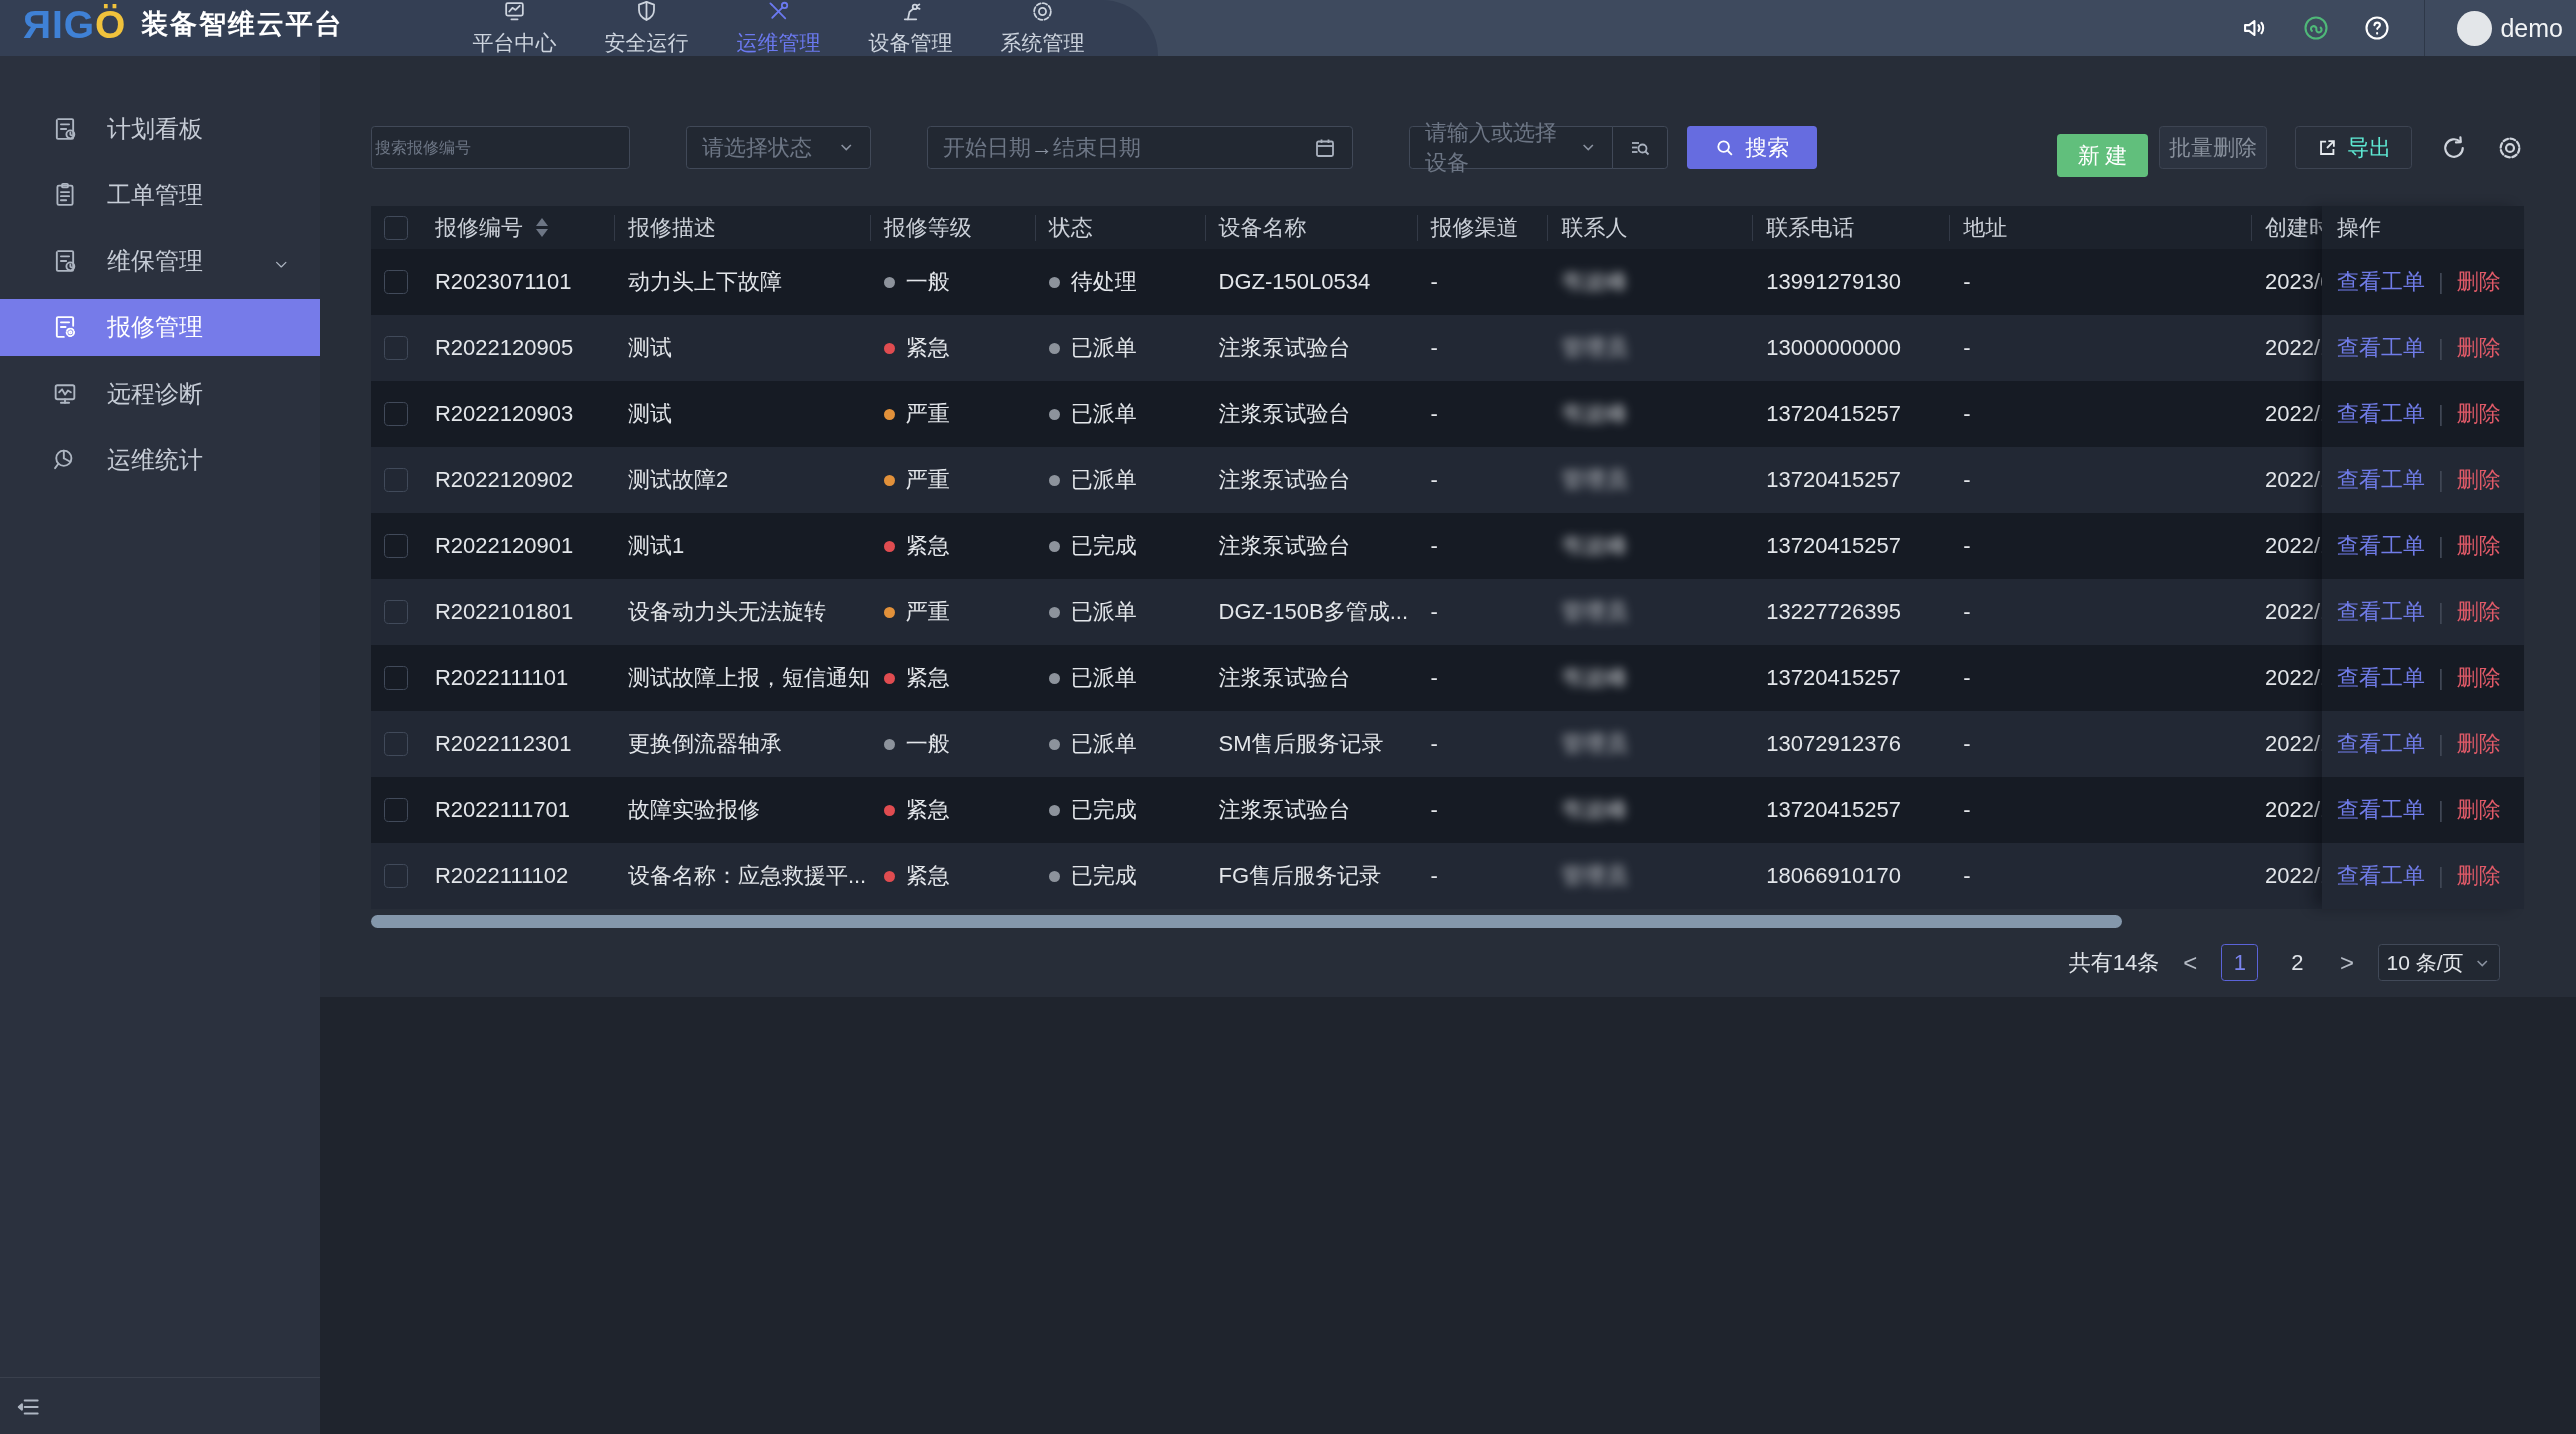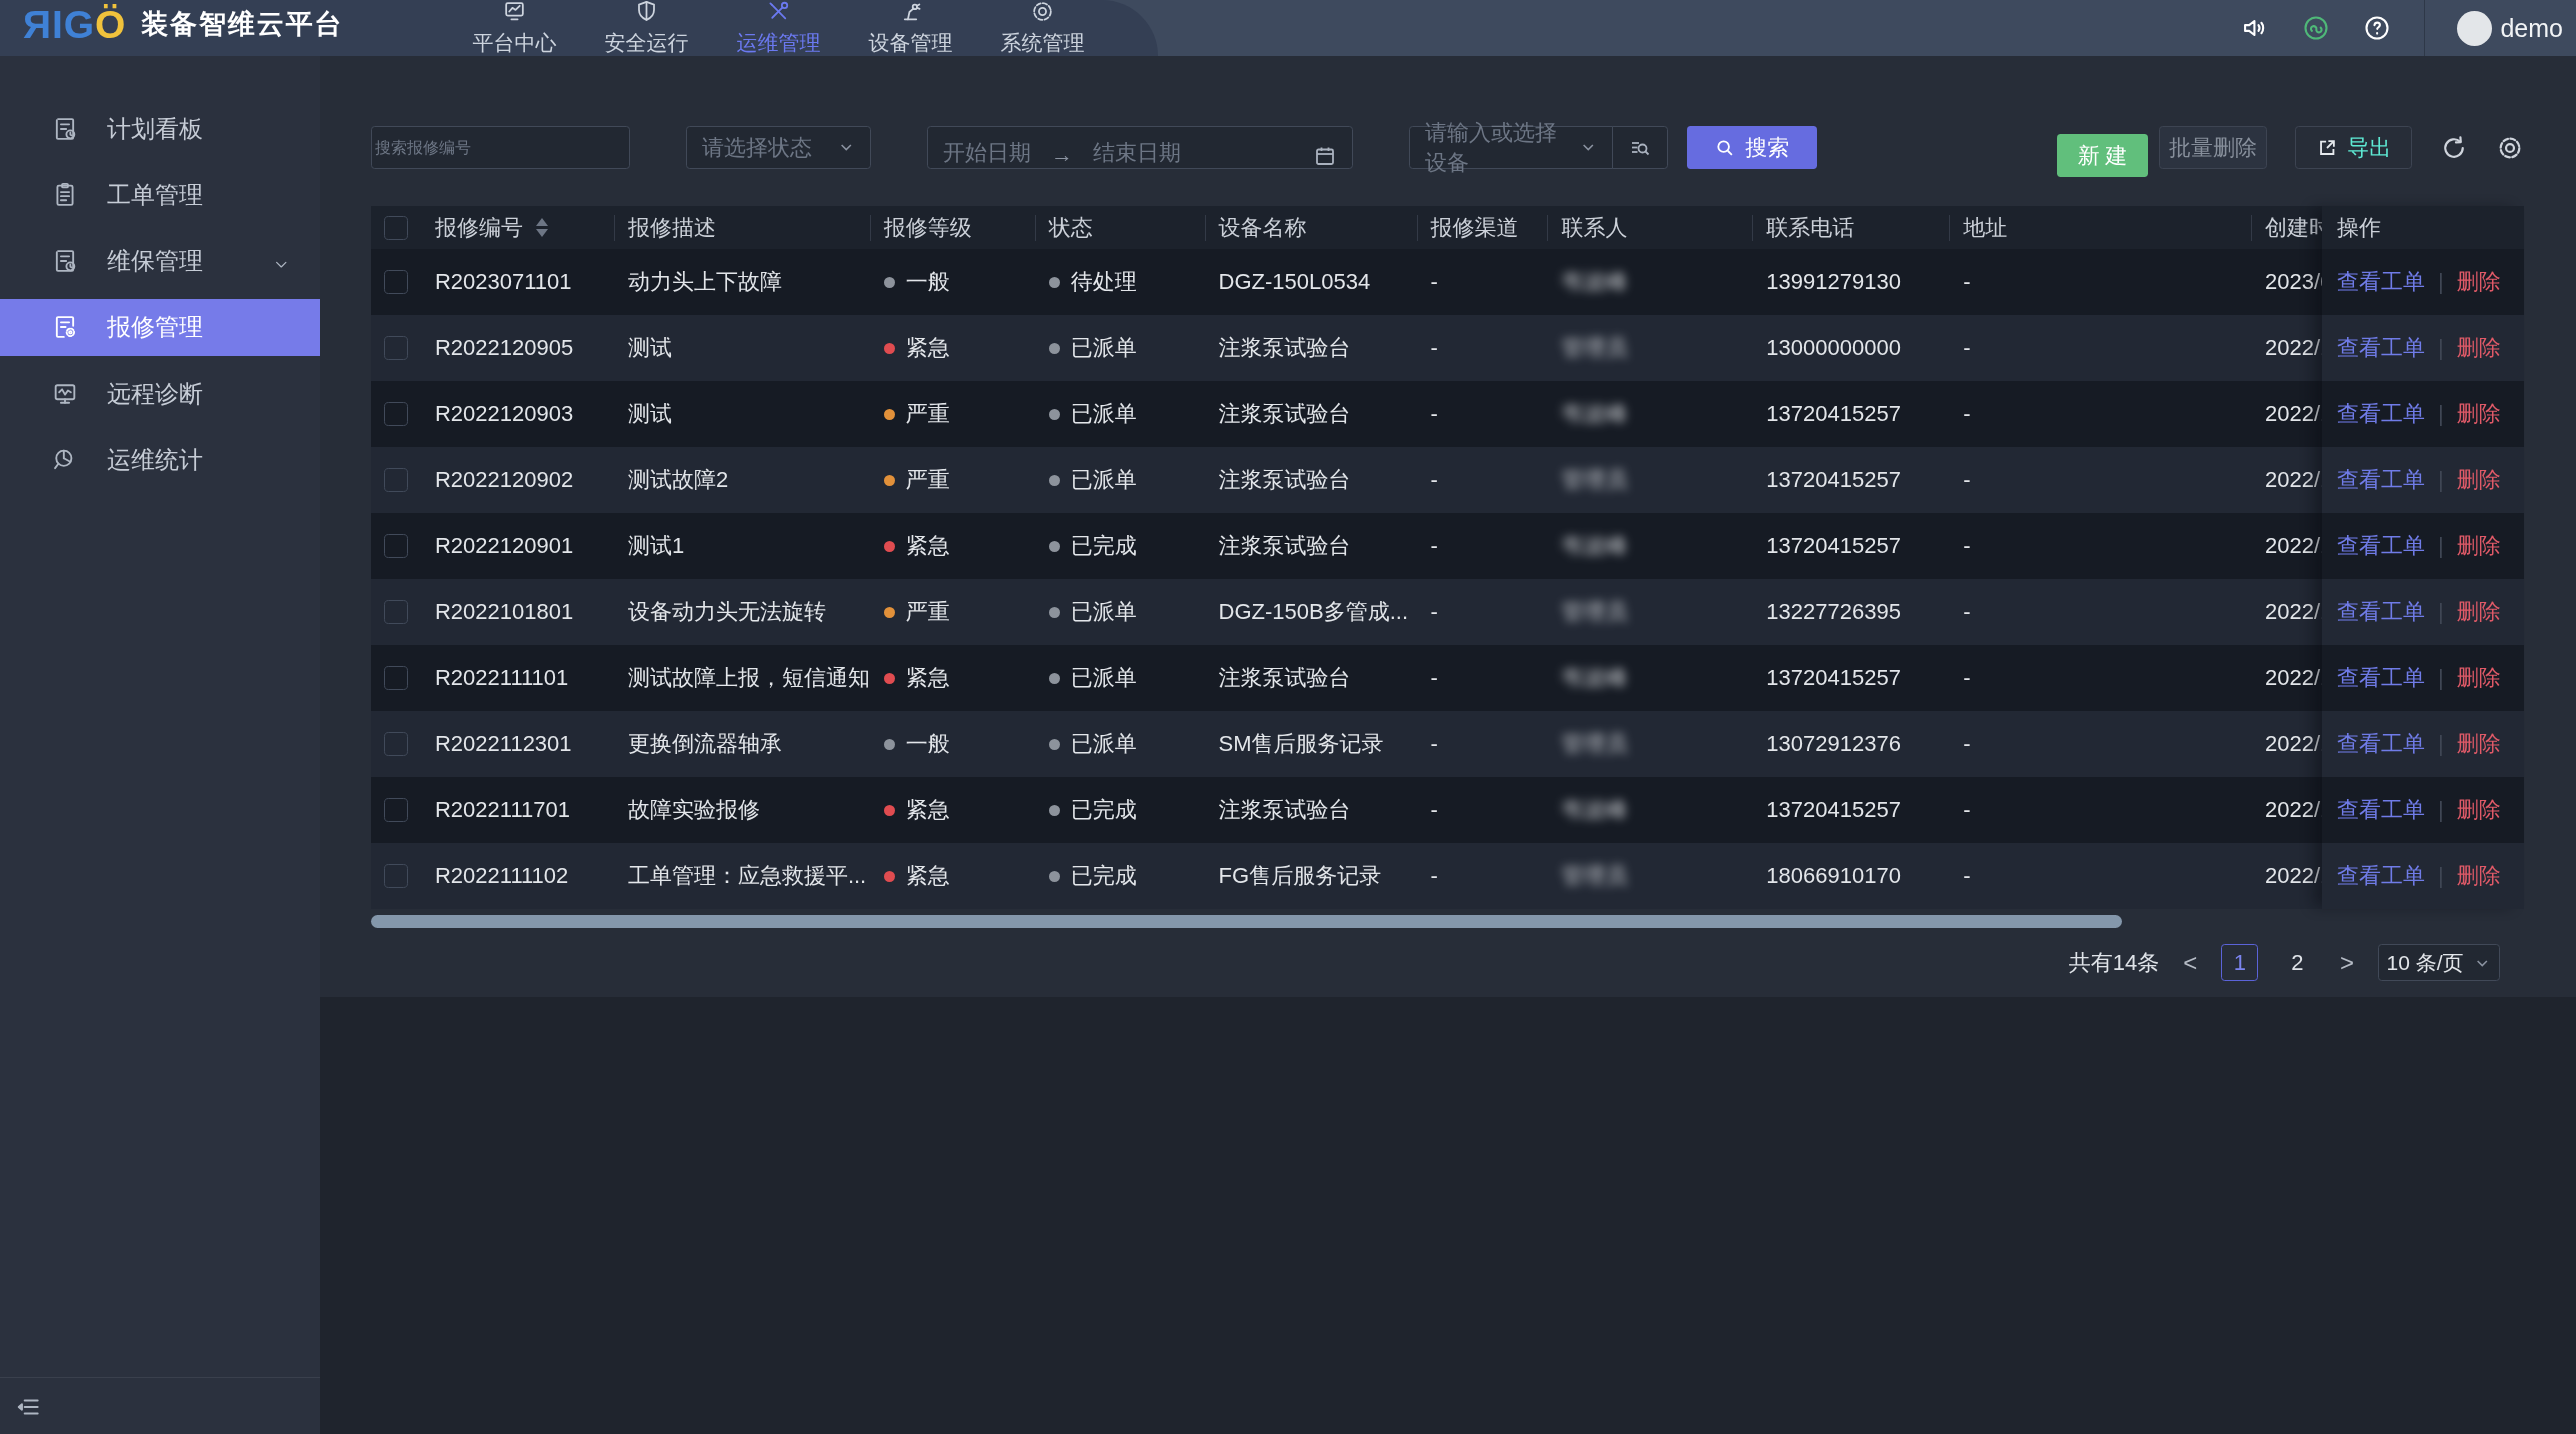--- a/index.html
+++ b/index.html
@@ -46,21 +46,21 @@
   .panel { width:2256px; height:941px; background:#272d38; padding:70px 52px 0 51px; }
 
   
   .filterbar { display:flex; align-items:center; height:43px; position:relative; }
   .f-input, .f-select, .f-daterange, .f-sq-btn, .pagesize-select { background:#222832; border:0.9px solid #414958; border-radius:3.7px; height:43px; color:#e3e6ea; }
   .f-input { width:259px; padding:0 3px; font-size:16px; }
   .f-input::placeholder { color:#6d7685; }
   .ph { color:#6d7685; font-size:22px; }
   .f-select { width:185px; margin-left:56px; display:flex; align-items:center; justify-content:space-between; padding:0 15px; cursor:pointer; }
   .f-select .chev svg, .pagesize-select .chev svg { width:18.5px; height:18.5px; stroke:#8b93a1; fill:none; stroke-width:2; display:block; }
-  .f-daterange { width:426px; margin-left:56px; display:flex; align-items:flex-end; padding:0 15px; gap:20px; cursor:pointer; }
+  .f-daterange { width:426px; margin-left:56px; display:flex; align-items:center; padding:0 15px; gap:0; cursor:pointer; }
   .f-daterange .arrow { color:#8b93a1; font-size:22px; }
   .f-daterange .cal { margin-left:auto; }
   .f-daterange .cal svg { width:24px; height:24px; stroke:#aab2bf; fill:none; stroke-width:1.8; display:block; }
   .f-select.device { margin-left:56px; width:204px; border-top-right-radius:0; border-bottom-right-radius:0; }
   .f-sq-btn { width:56px; margin-left:-0.9px; border-top-left-radius:0; border-bottom-left-radius:0; display:flex; align-items:center; justify-content:center; cursor:pointer; }
   .f-sq-btn svg { width:24px; height:24px; stroke:#aab2bf; fill:none; stroke-width:1.8; display:block; }
   .btn { height:43px; border-radius:3.7px; display:flex; align-items:center; justify-content:center; font-size:22px; cursor:pointer; border:0.9px solid transparent; }
   .btn svg { width:22px; height:22px; stroke:#fff; fill:none; stroke-width:2; display:block; margin-right:9.3px; }
   .btn-search { width:130px; margin-left:18.5px; background:#666ce0; color:#fff; }
   .f-right { position:absolute; right:0; display:flex; align-items:center; }
@@ -599,21 +599,21 @@
     <div class="td c8">13720415257</div>
     <div class="td c9">-</div>
     <div class="td c10">2022/11</div>
   </div>
 
   <div class="tr even">
     <div class="td c0">
               <span class="checkbox"></span>
             </div>
     <div class="td c1">R2022111102</div>
-    <div class="td c2">工单管理：应急救援平...</div>
+    <div class="td c2">设备名称：应急救援平...</div>
     <div class="td c3">
               <i class="dot" style="background: rgb(224, 76, 80);"></i>
               <span>紧急</span>
             </div>
     <div class="td c4">
               <i class="dot" style="background: rgb(141, 147, 156);"></i>
               <span>已完成</span>
             </div>
     <div class="td c5">FG售后服务记录</div>
     <div class="td c6">-</div>

